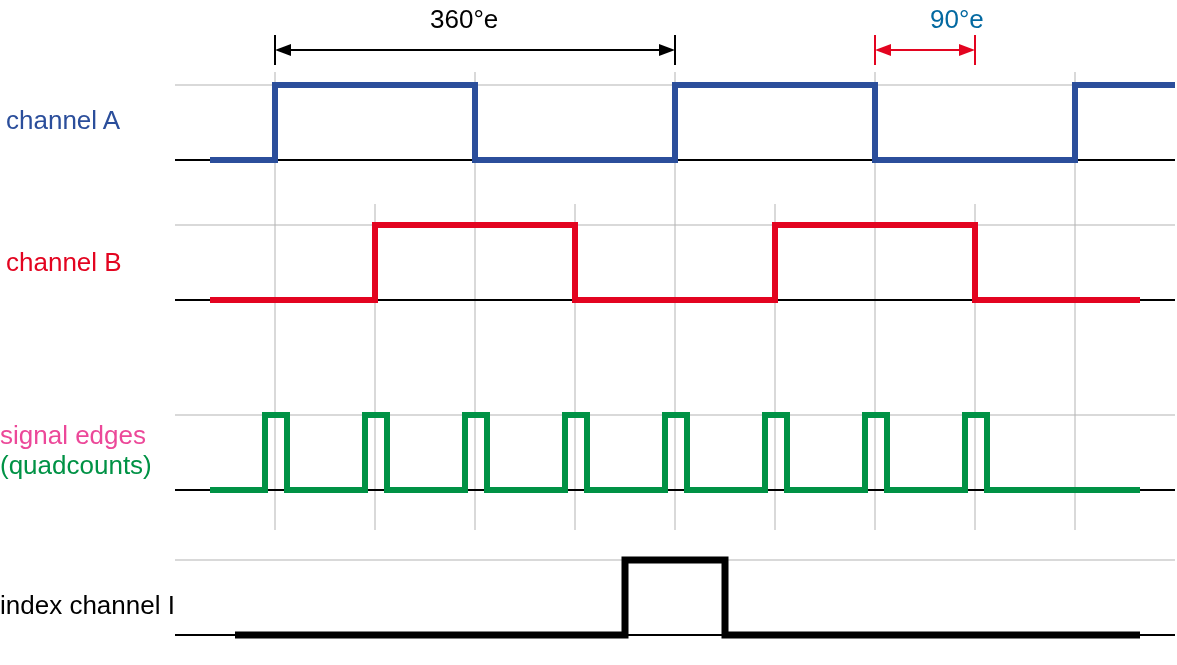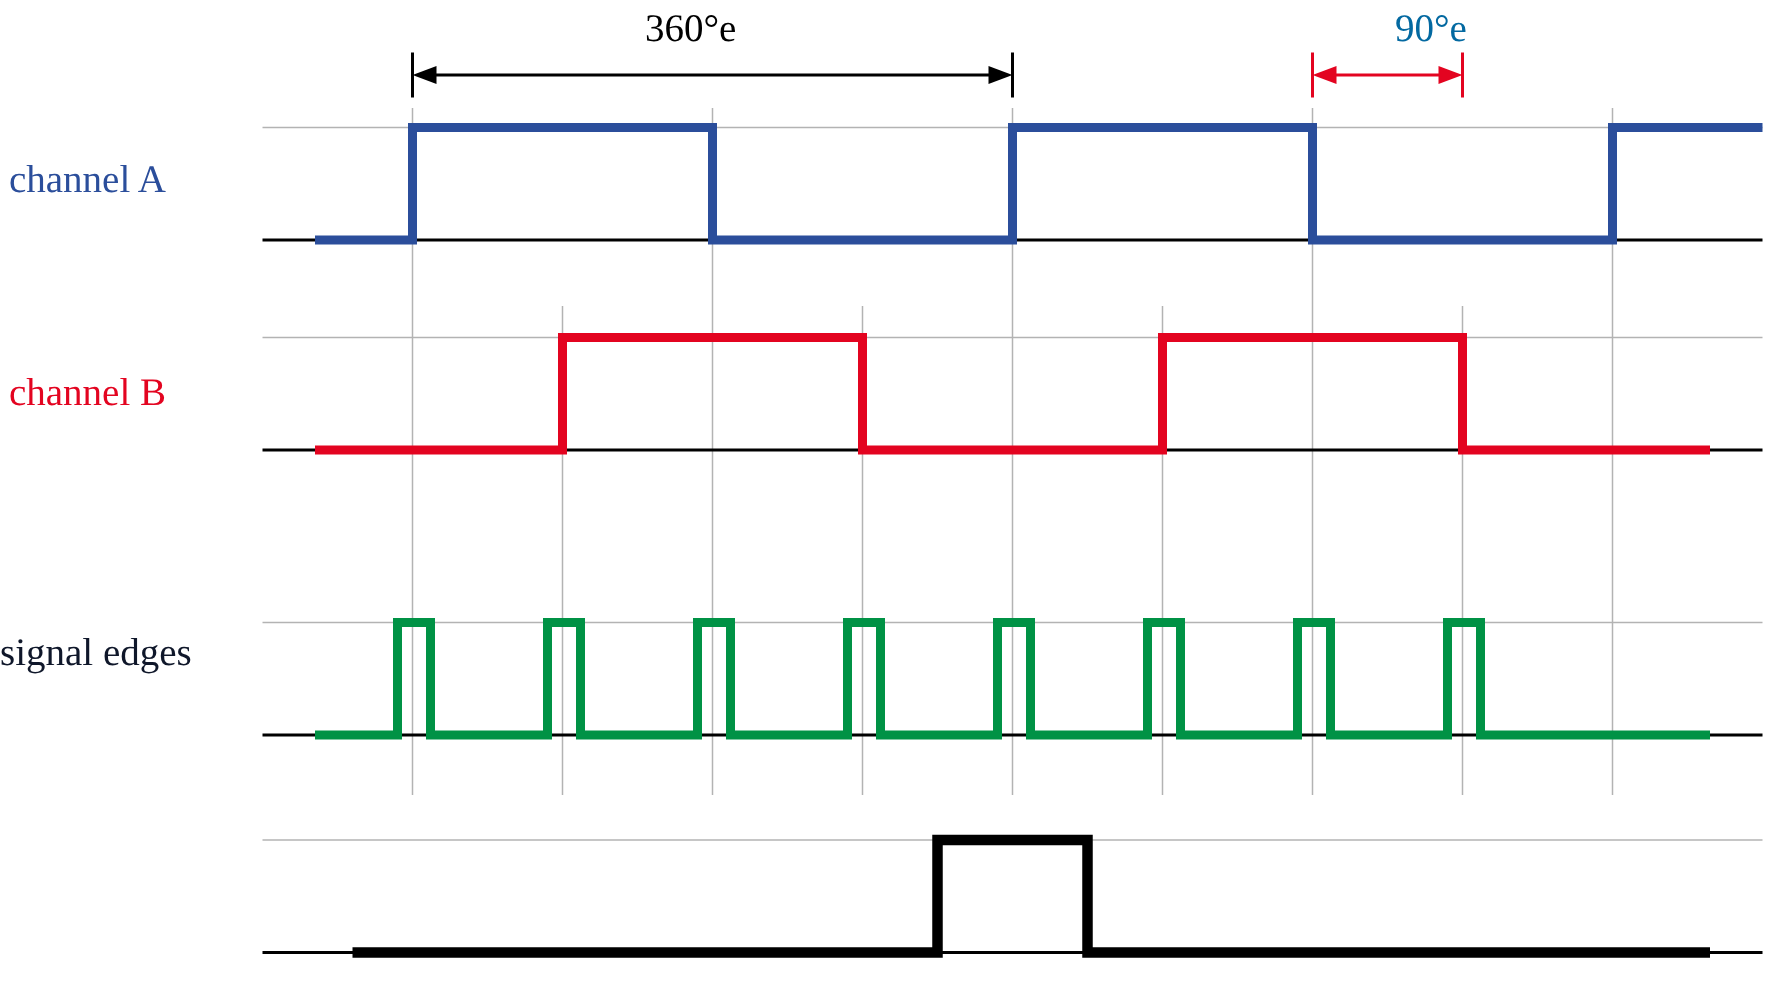--- a/index.html
+++ b/index.html
@@ -10,32 +10,33 @@
     font-size: 26px;
   }
   .stage {
     position: relative;
     width: 1177px;
     height: 665px;
   }
   .lbl {
     position: absolute;
     white-space: nowrap;
-    font-family: Liberation Serif, serif;
   }
   svg { position: absolute; left: 0; top: 0; }
 </style>
 </head>
 <body>
 
 <div class="stage">
 
   <span class="lbl" style="left:6px; top:247px; color:#E30420;">channel B</span>
   <span class="lbl" style="left:6px; top:105px; color:#2B4E9B;">channel A</span>
-  <span class="lbl" style="left:0px; top:420px; color:#0f172a;">signal edges</span>
+  <span class="lbl" style="left:0px; top:420px; color:#ec4899;">signal edges</span>
+  <span class="lbl" style="left:0px; top:450px; color:#009245;">(quadcounts)</span>
+  <span class="lbl" style="left:0px; top:590px; color:#000;">index channel I</span>
 
   <span class="lbl" style="left:430px; top:4px; color:#000;">360°e</span>
   <span class="lbl" style="left:930px; top:4px; color:#0369a1;">90°e</span>
 
   <svg width="1177" height="665" viewBox="0 0 1177 665">
 
     <g stroke="#B3B3B3" stroke-width="1">
       <line x1="275" y1="72" x2="275" y2="530"></line>
       <line x1="375" y1="204" x2="375" y2="530"></line>
       <line x1="475" y1="72" x2="475" y2="530"></line>

